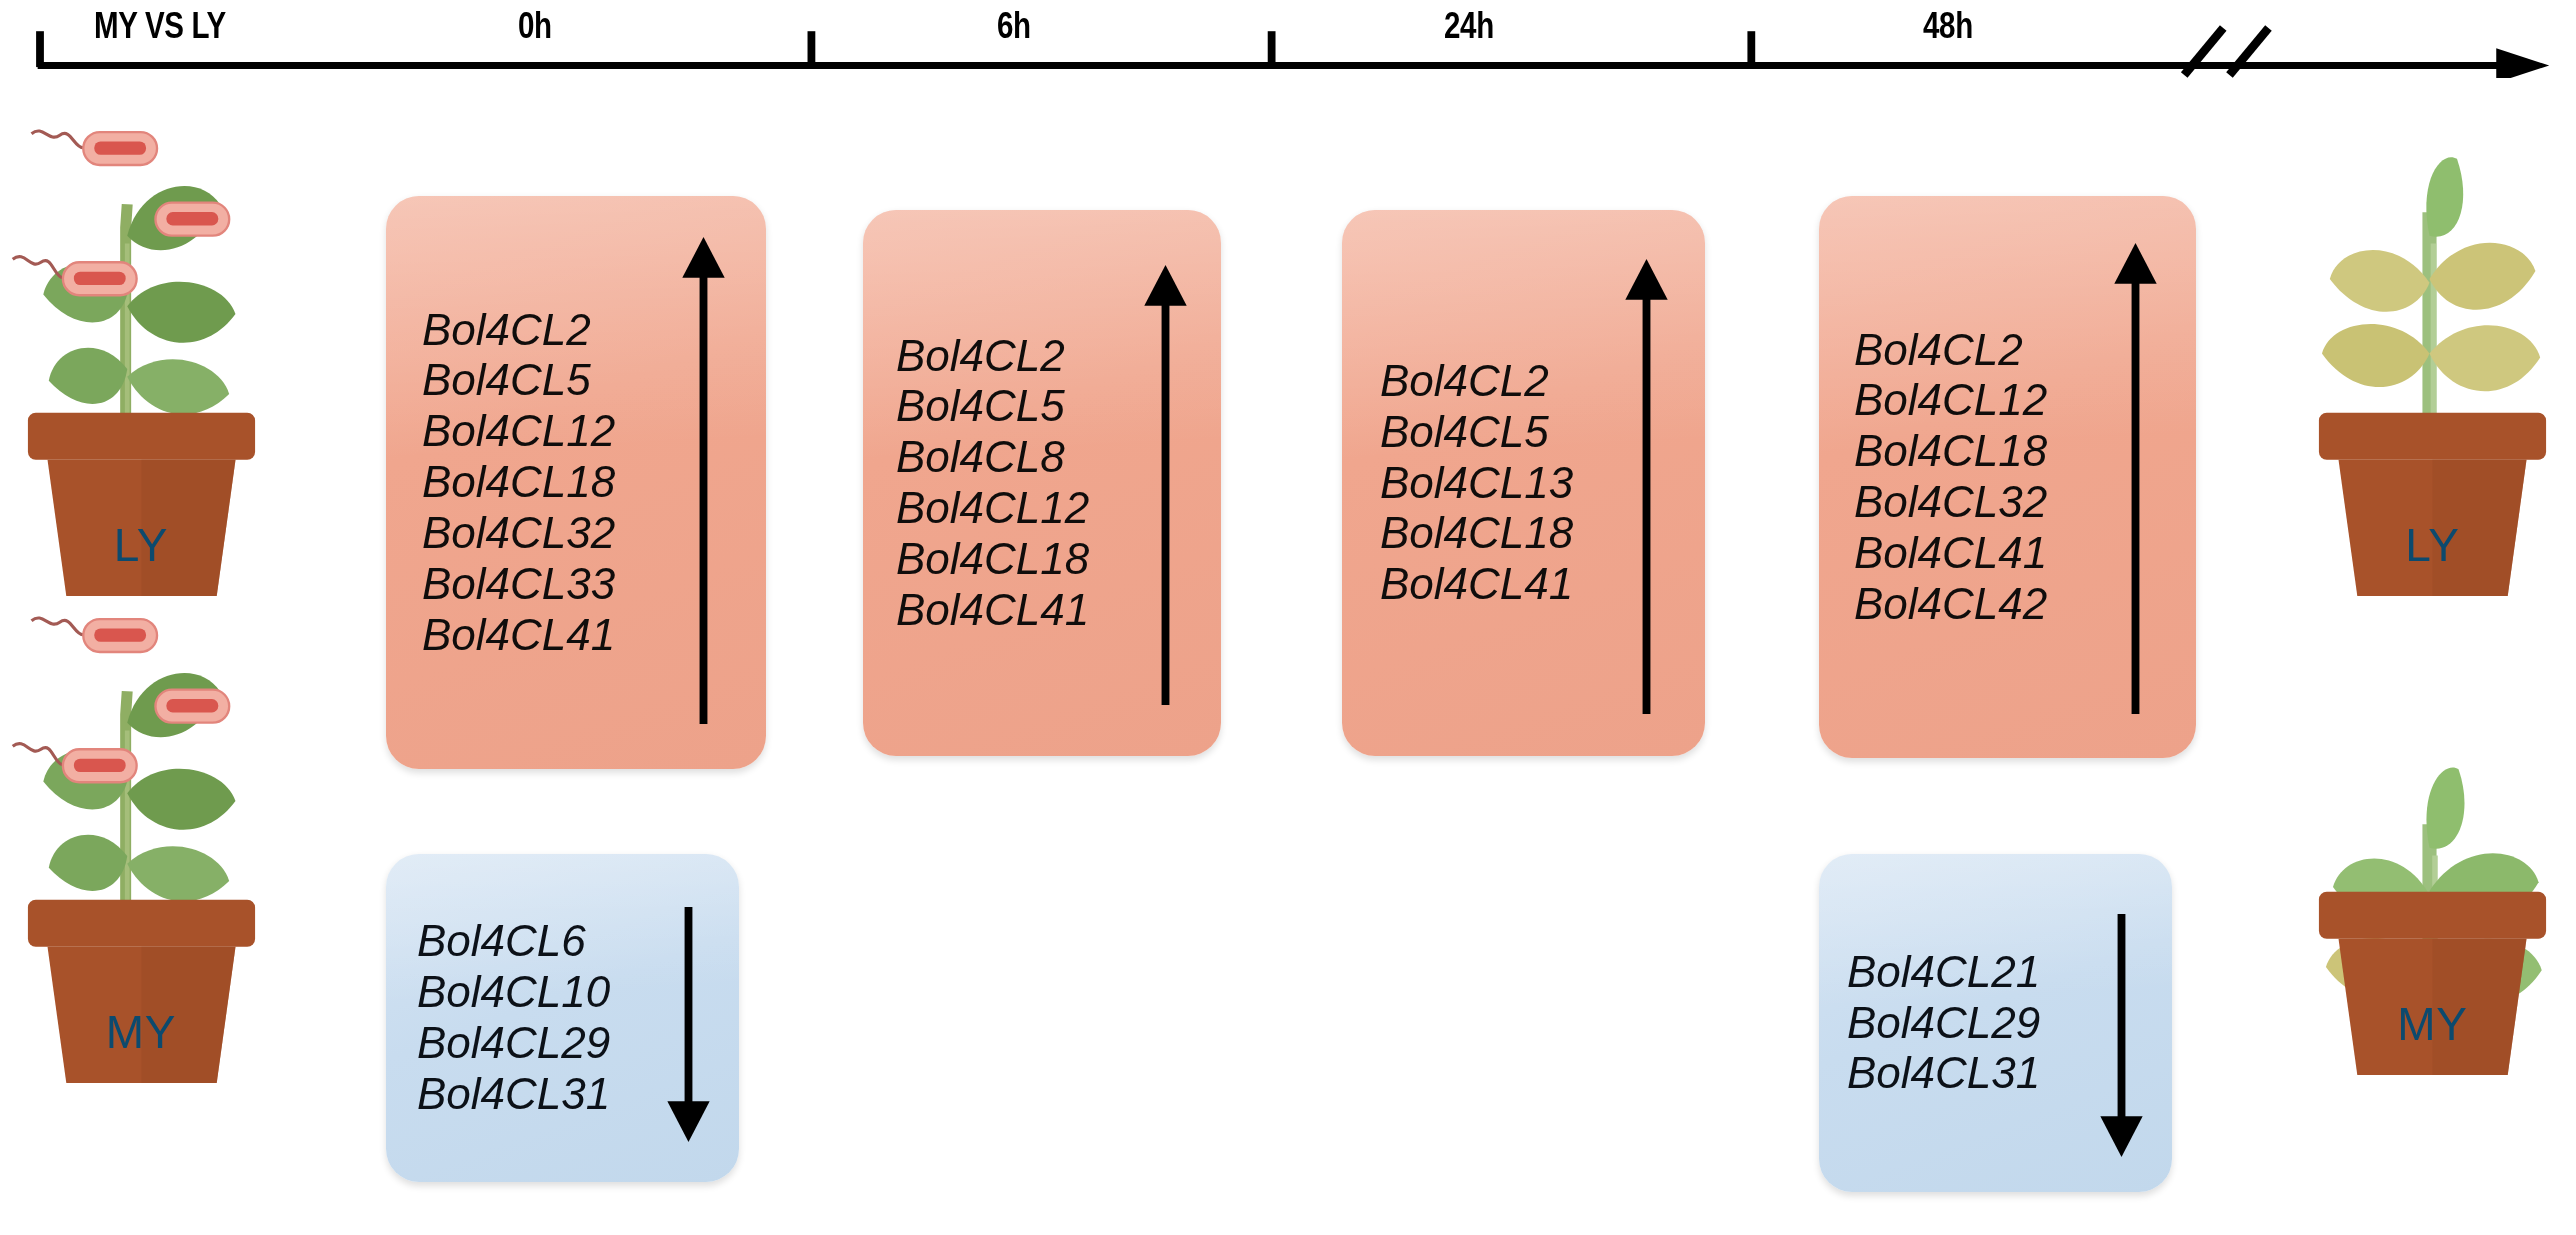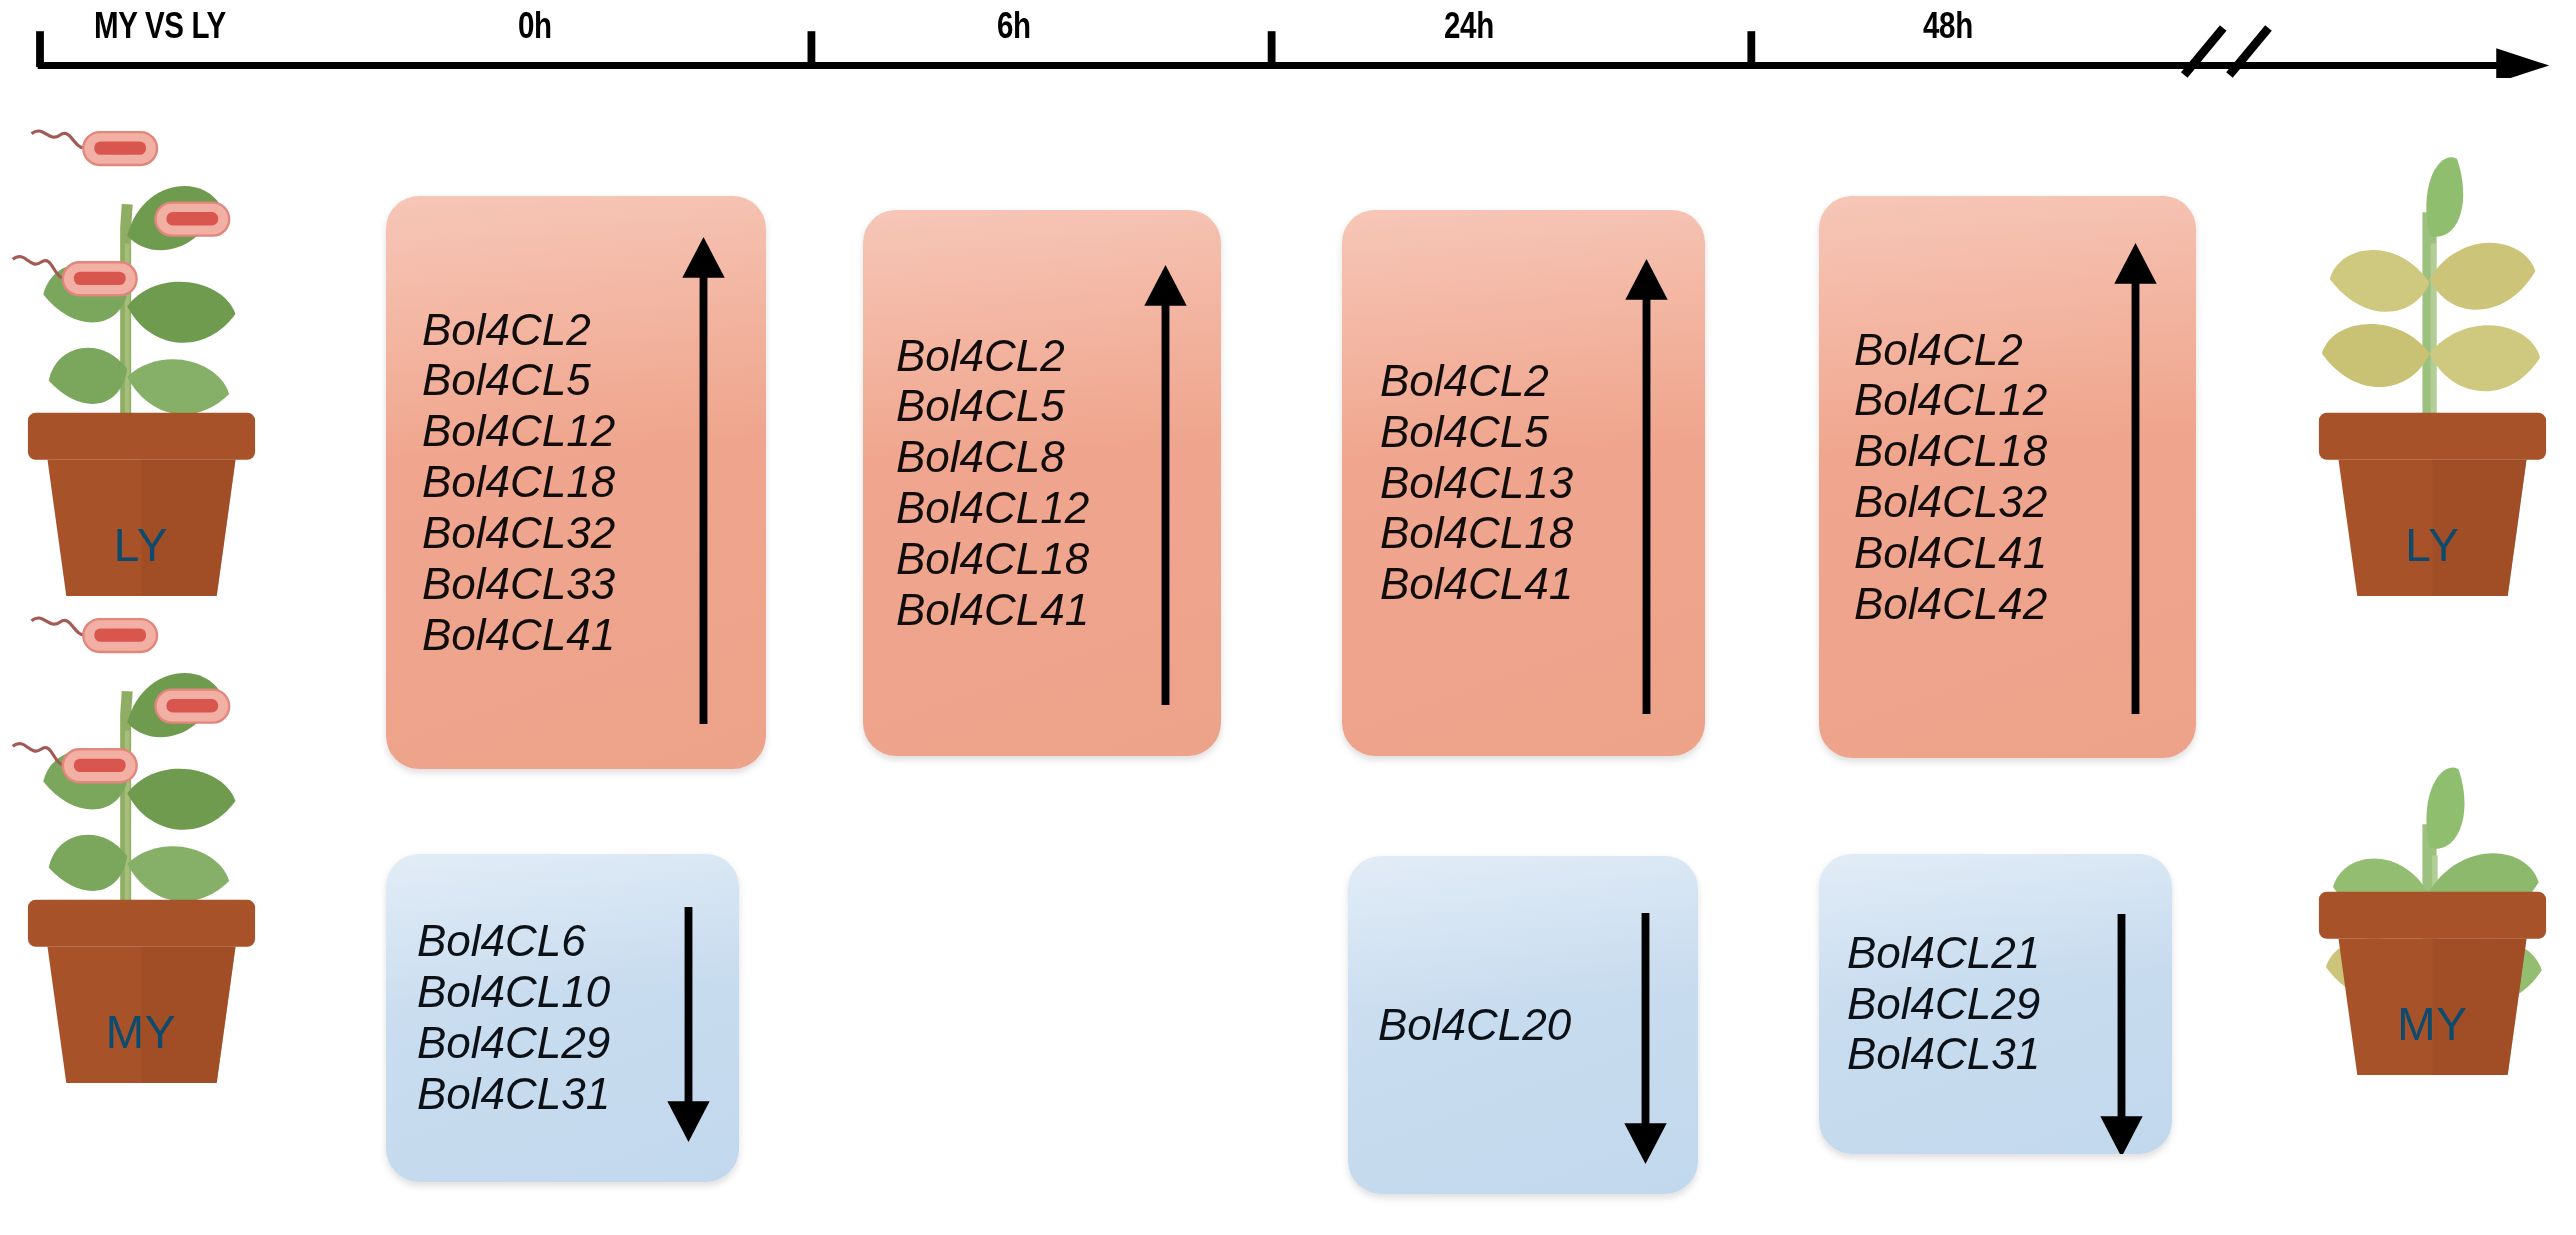--- a/index.html
+++ b/index.html
@@ -292,34 +292,20 @@
       </div>
     </div>
     <div class="arrow-wrap" style="top:49px; right:31px;">
       <svg width="55" height="455" viewBox="0 0 70 580">
         <line x1="35" y1="580" x2="35" y2="38" stroke="#000" stroke-width="10"></line>
         <polygon points="35,0 62,52 8,52" fill="#000"></polygon>
       </svg>
     </div>
   </div>
 
-  <div class="gene-box down" style="left:1348px; top:856px; width:350px; height:338px;">
-    <div class="gloss"></div>
-    <div class="inner" style="padding-left:30px;">
-      <div class="gene-list">
-        <div class="gene-name">Bol4CL20</div>
-      </div>
-    </div>
-    <div class="arrow-wrap" style="top:57px; right:25px;">
-      <svg width="55" height="251" viewBox="0 0 70 320">
-        <line x1="35" y1="0" x2="35" y2="278" stroke="#000" stroke-width="10"></line>
-        <polygon points="35,320 62,268 8,268" fill="#000"></polygon>
-      </svg>
-    </div>
-  </div>
 
   <div class="gene-box up" style="left:1819px; top:196px; width:377px; height:562px;">
     <div class="gloss"></div>
     <div class="inner" style="padding-left:35px;">
       <div class="gene-list">
         <div class="gene-name">Bol4CL2</div>
         <div class="gene-name">Bol4CL12</div>
         <div class="gene-name">Bol4CL18</div>
         <div class="gene-name">Bol4CL32</div>
         <div class="gene-name">Bol4CL41</div>
@@ -327,21 +313,21 @@
       </div>
     </div>
     <div class="arrow-wrap" style="top:47px; right:33px;">
       <svg width="55" height="471" viewBox="0 0 70 600">
         <line x1="35" y1="600" x2="35" y2="38" stroke="#000" stroke-width="10"></line>
         <polygon points="35,0 62,52 8,52" fill="#000"></polygon>
       </svg>
     </div>
   </div>
 
-  <div class="gene-box down" style="left:1819px; top:854px; width:353px; height:300px;text-align:right;">
+  <div class="gene-box down" style="left:1819px; top:854px; width:353px; height:338px;text-align:right;">
     <div class="gloss"></div>
     <div class="inner" style="padding-left:28px;">
       <div class="gene-list">
         <div class="gene-name">Bol4CL21</div>
         <div class="gene-name">Bol4CL29</div>
         <div class="gene-name">Bol4CL31</div>
       </div>
     </div>
     <div class="arrow-wrap" style="top:60px; right:23.5px;">
       <svg width="55" height="243" viewBox="0 0 70 310">

